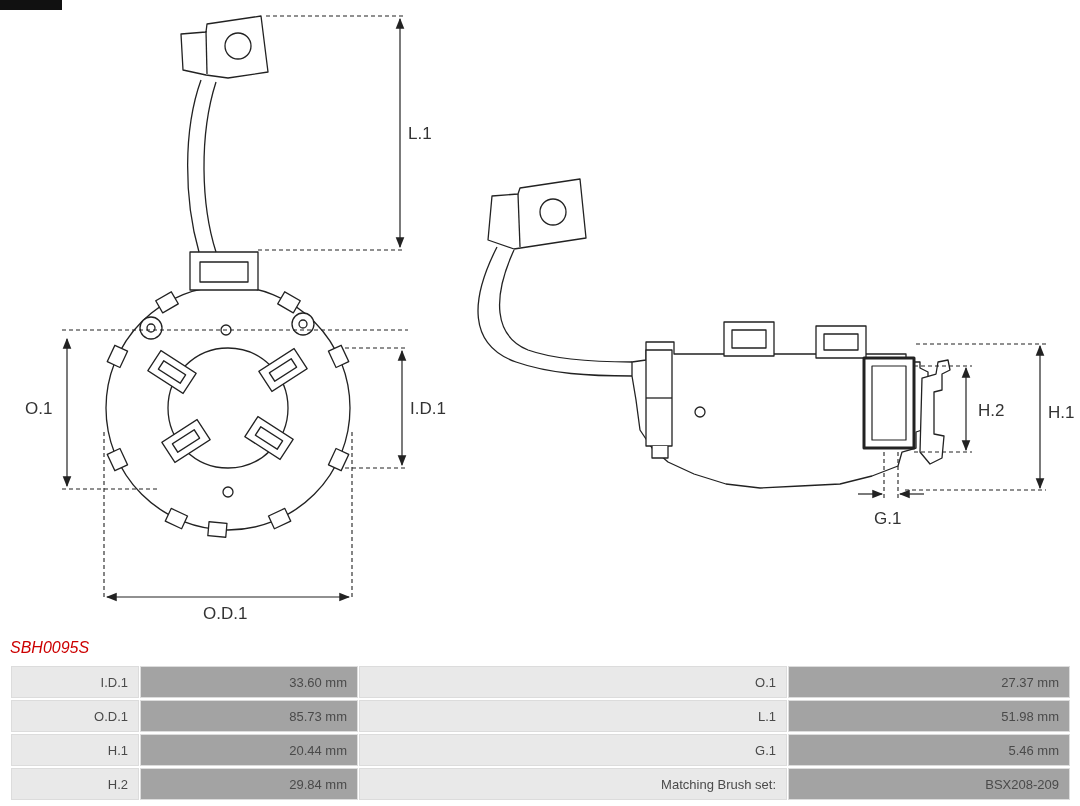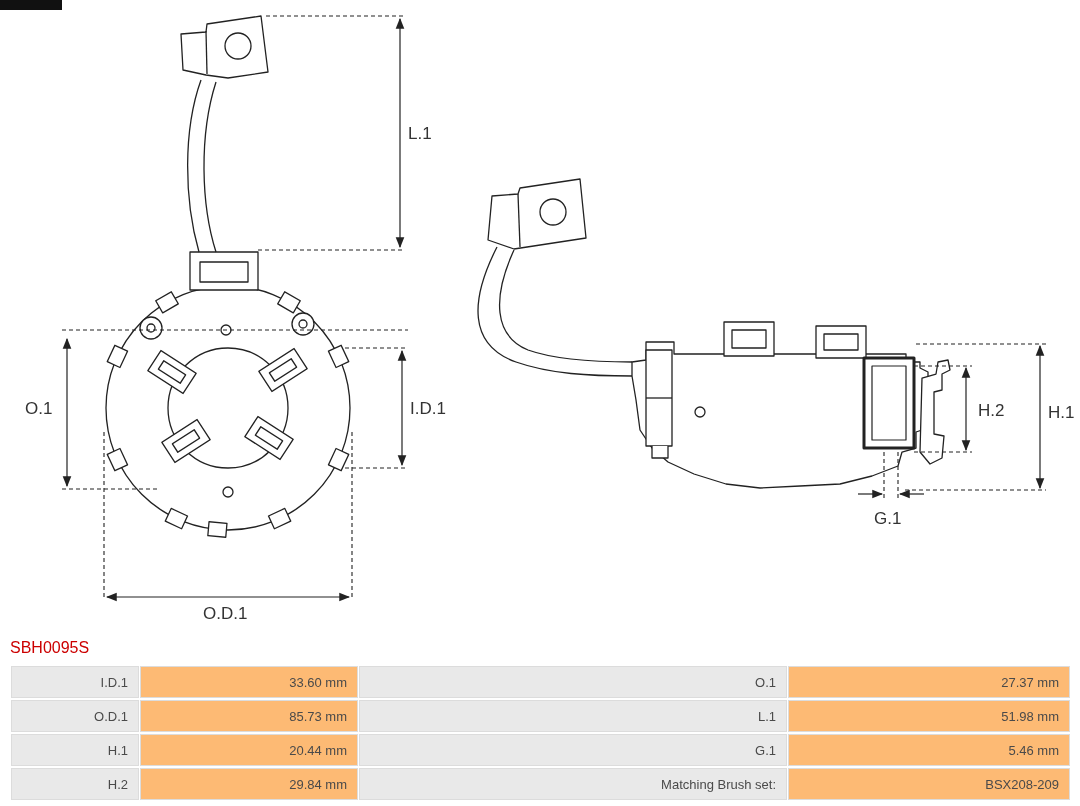--- a/index.html
+++ b/index.html
@@ -1,24 +1,24 @@
 <!DOCTYPE html>
 <html><head>
 <meta charset="utf-8">
 <style>
   html,body{margin:0;padding:0;background:#fff;}
   body{width:1080px;height:806px;font-family:"Liberation Sans",sans-serif;position:relative;overflow:hidden;}
   .logo-frag{position:absolute;top:0;left:0;width:62px;height:10px;background:#111;}
   svg.diagram{display:block;}
   svg text.dim{font-family:"Liberation Sans",sans-serif;font-size:17px;fill:#333;stroke:none;}
-  .part-number{color:#cc0000;font-size:16px;margin:6px 0 6px 10px;line-height:20px;}
+  .part-number{color:#cc0000;font-size:16px;margin:6px 0 6px 10px;line-height:20px;font-style:italic;}
   table.spec{width:1060px;margin:2px 10px 0 10px;border-collapse:separate;border-spacing:1px 2px;font-size:13px;color:#4a4a4a;table-layout:fixed;}
   table.spec td{height:30px;padding:0 10px;border:1px solid #dcdcdc;text-align:right;vertical-align:middle;overflow:hidden;white-space:nowrap;}
   td.lbl{background:#e9e9e9;}
-  td.val{background:#fdba74;}
+  td.val{background:#a3a3a3;}
   col.c1{width:128px;} col.c2{width:218px;} col.c3{width:428px;} col.c4{width:282px;}
 </style>
 </head>
 <body>
 
 <div class="logo-frag"></div>
 
 <svg class="diagram" width="1080" height="632" viewBox="0 0 1080 632" xmlns="http://www.w3.org/2000/svg">
   <defs>
     <marker id="arr" viewBox="0 0 10 10" refX="9" refY="5" markerWidth="9" markerHeight="9" orient="auto-start-reverse">

